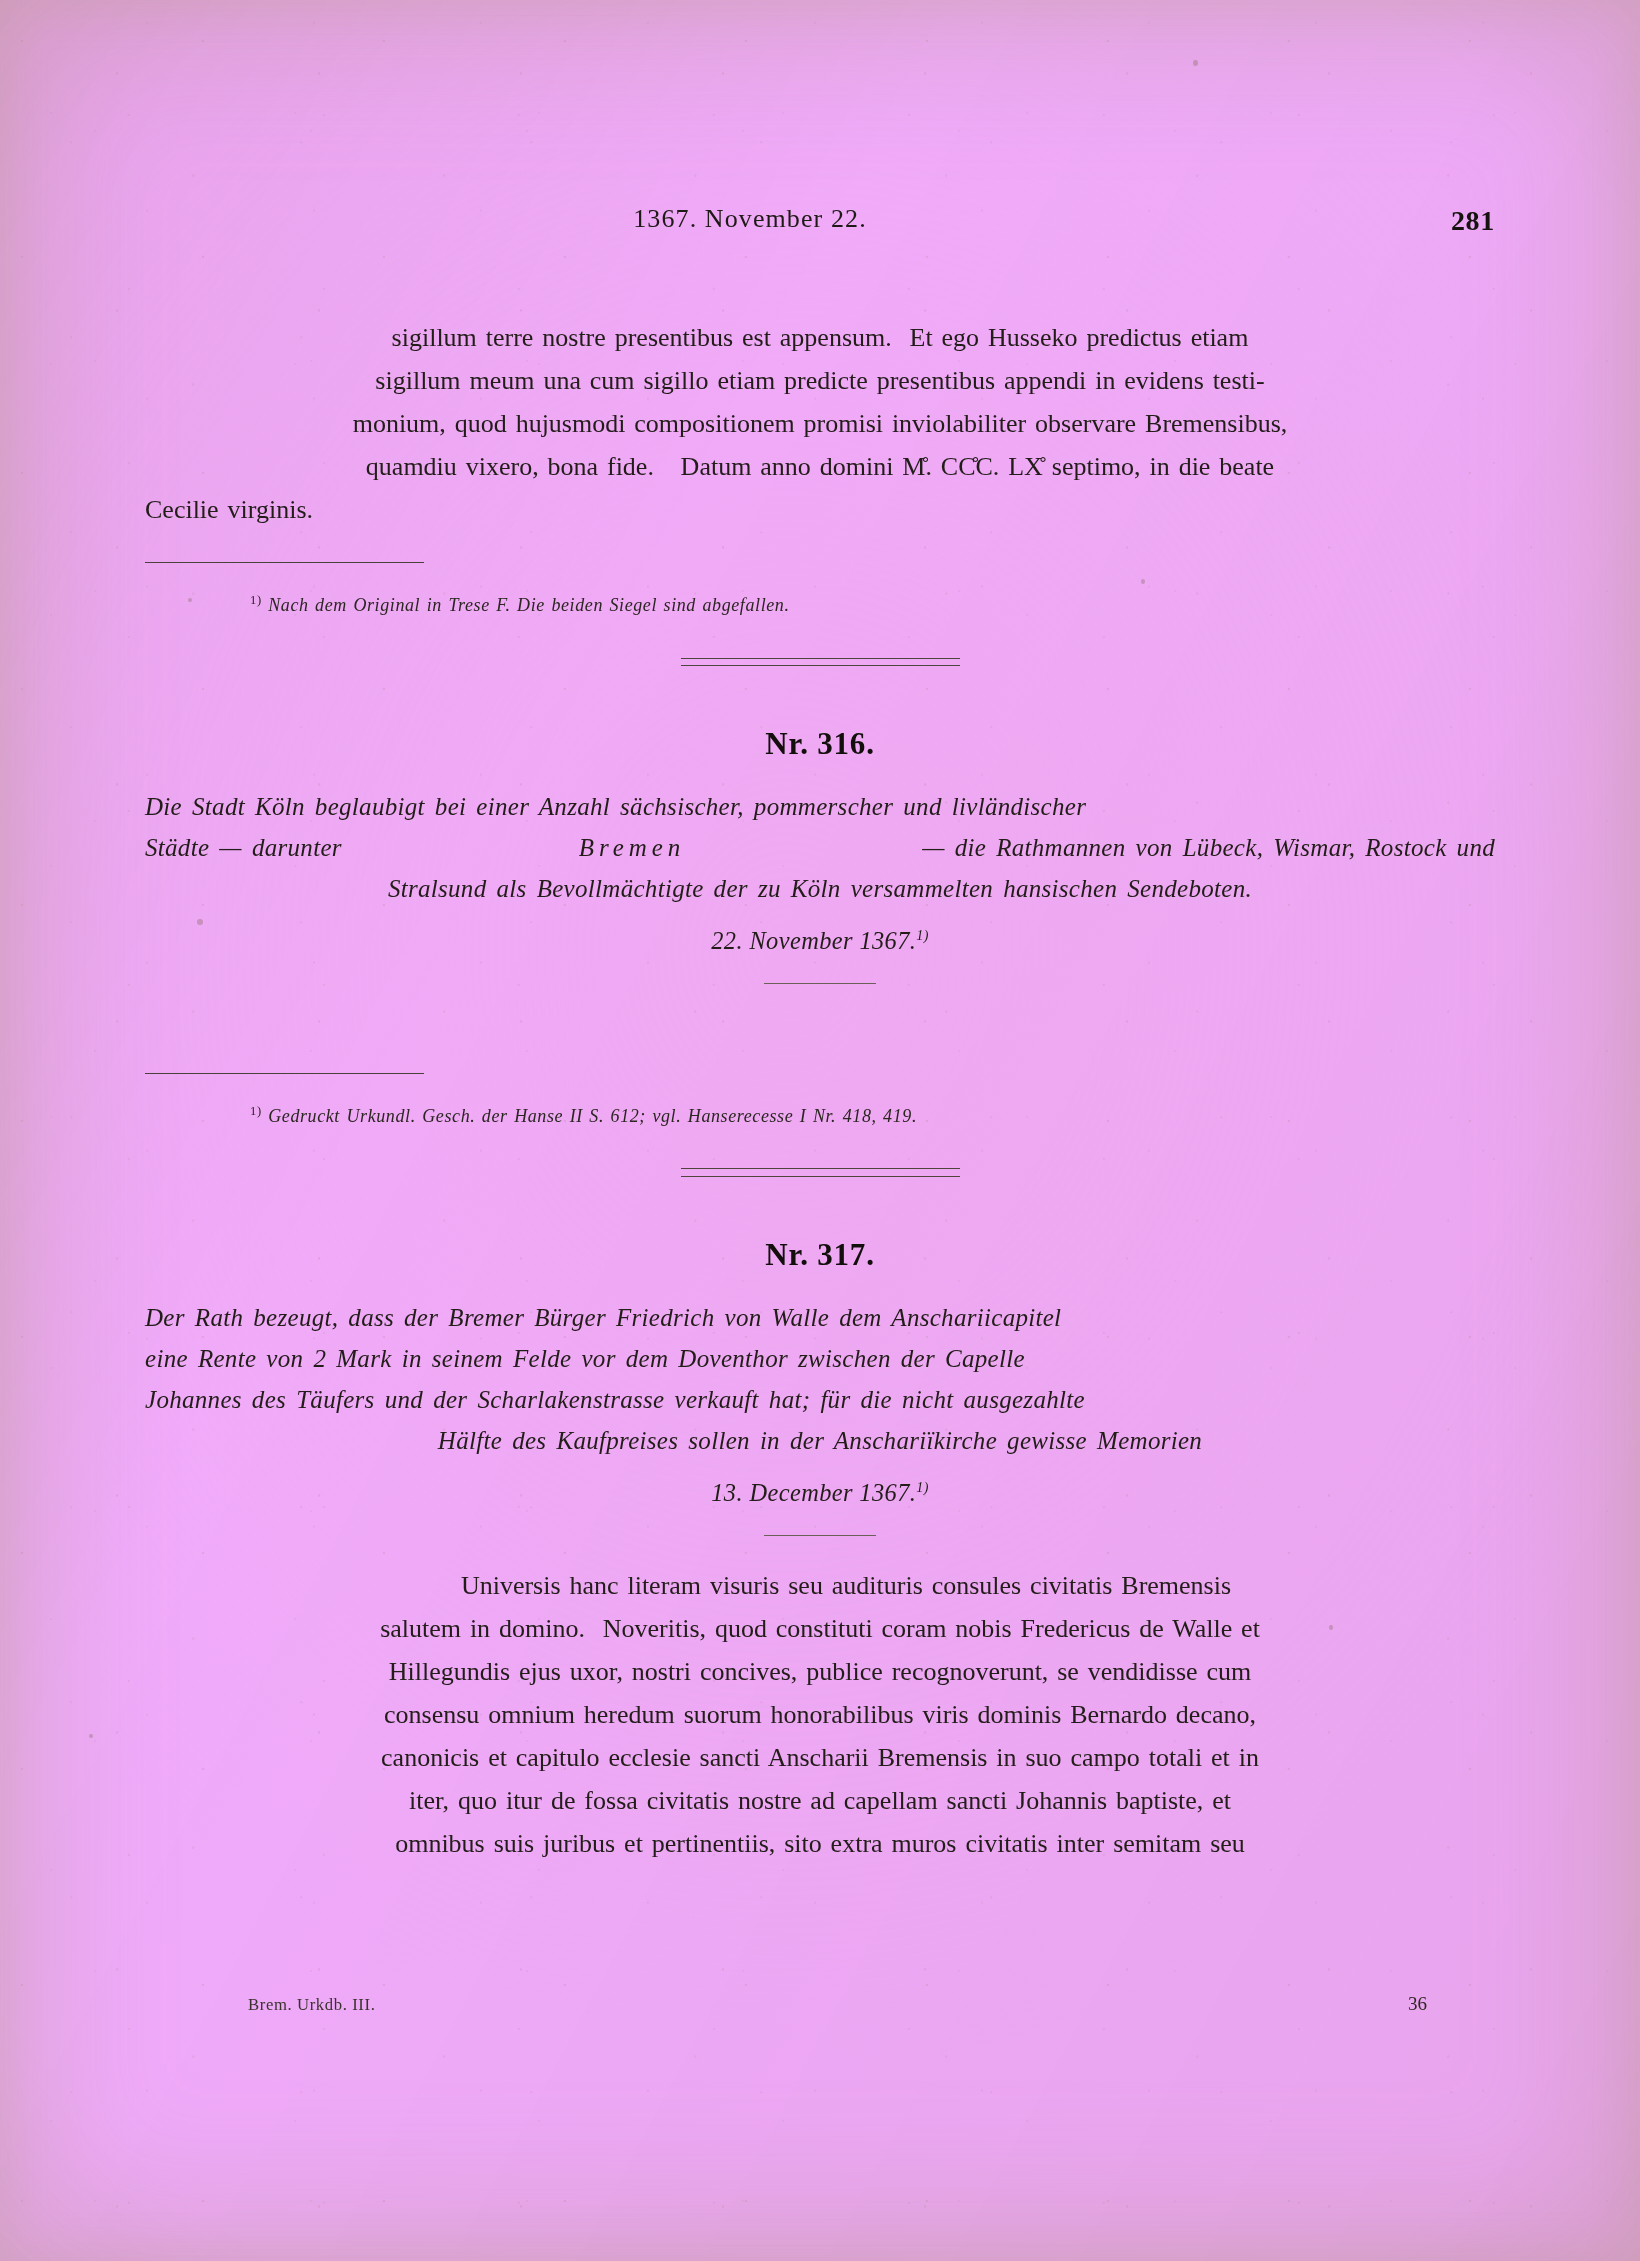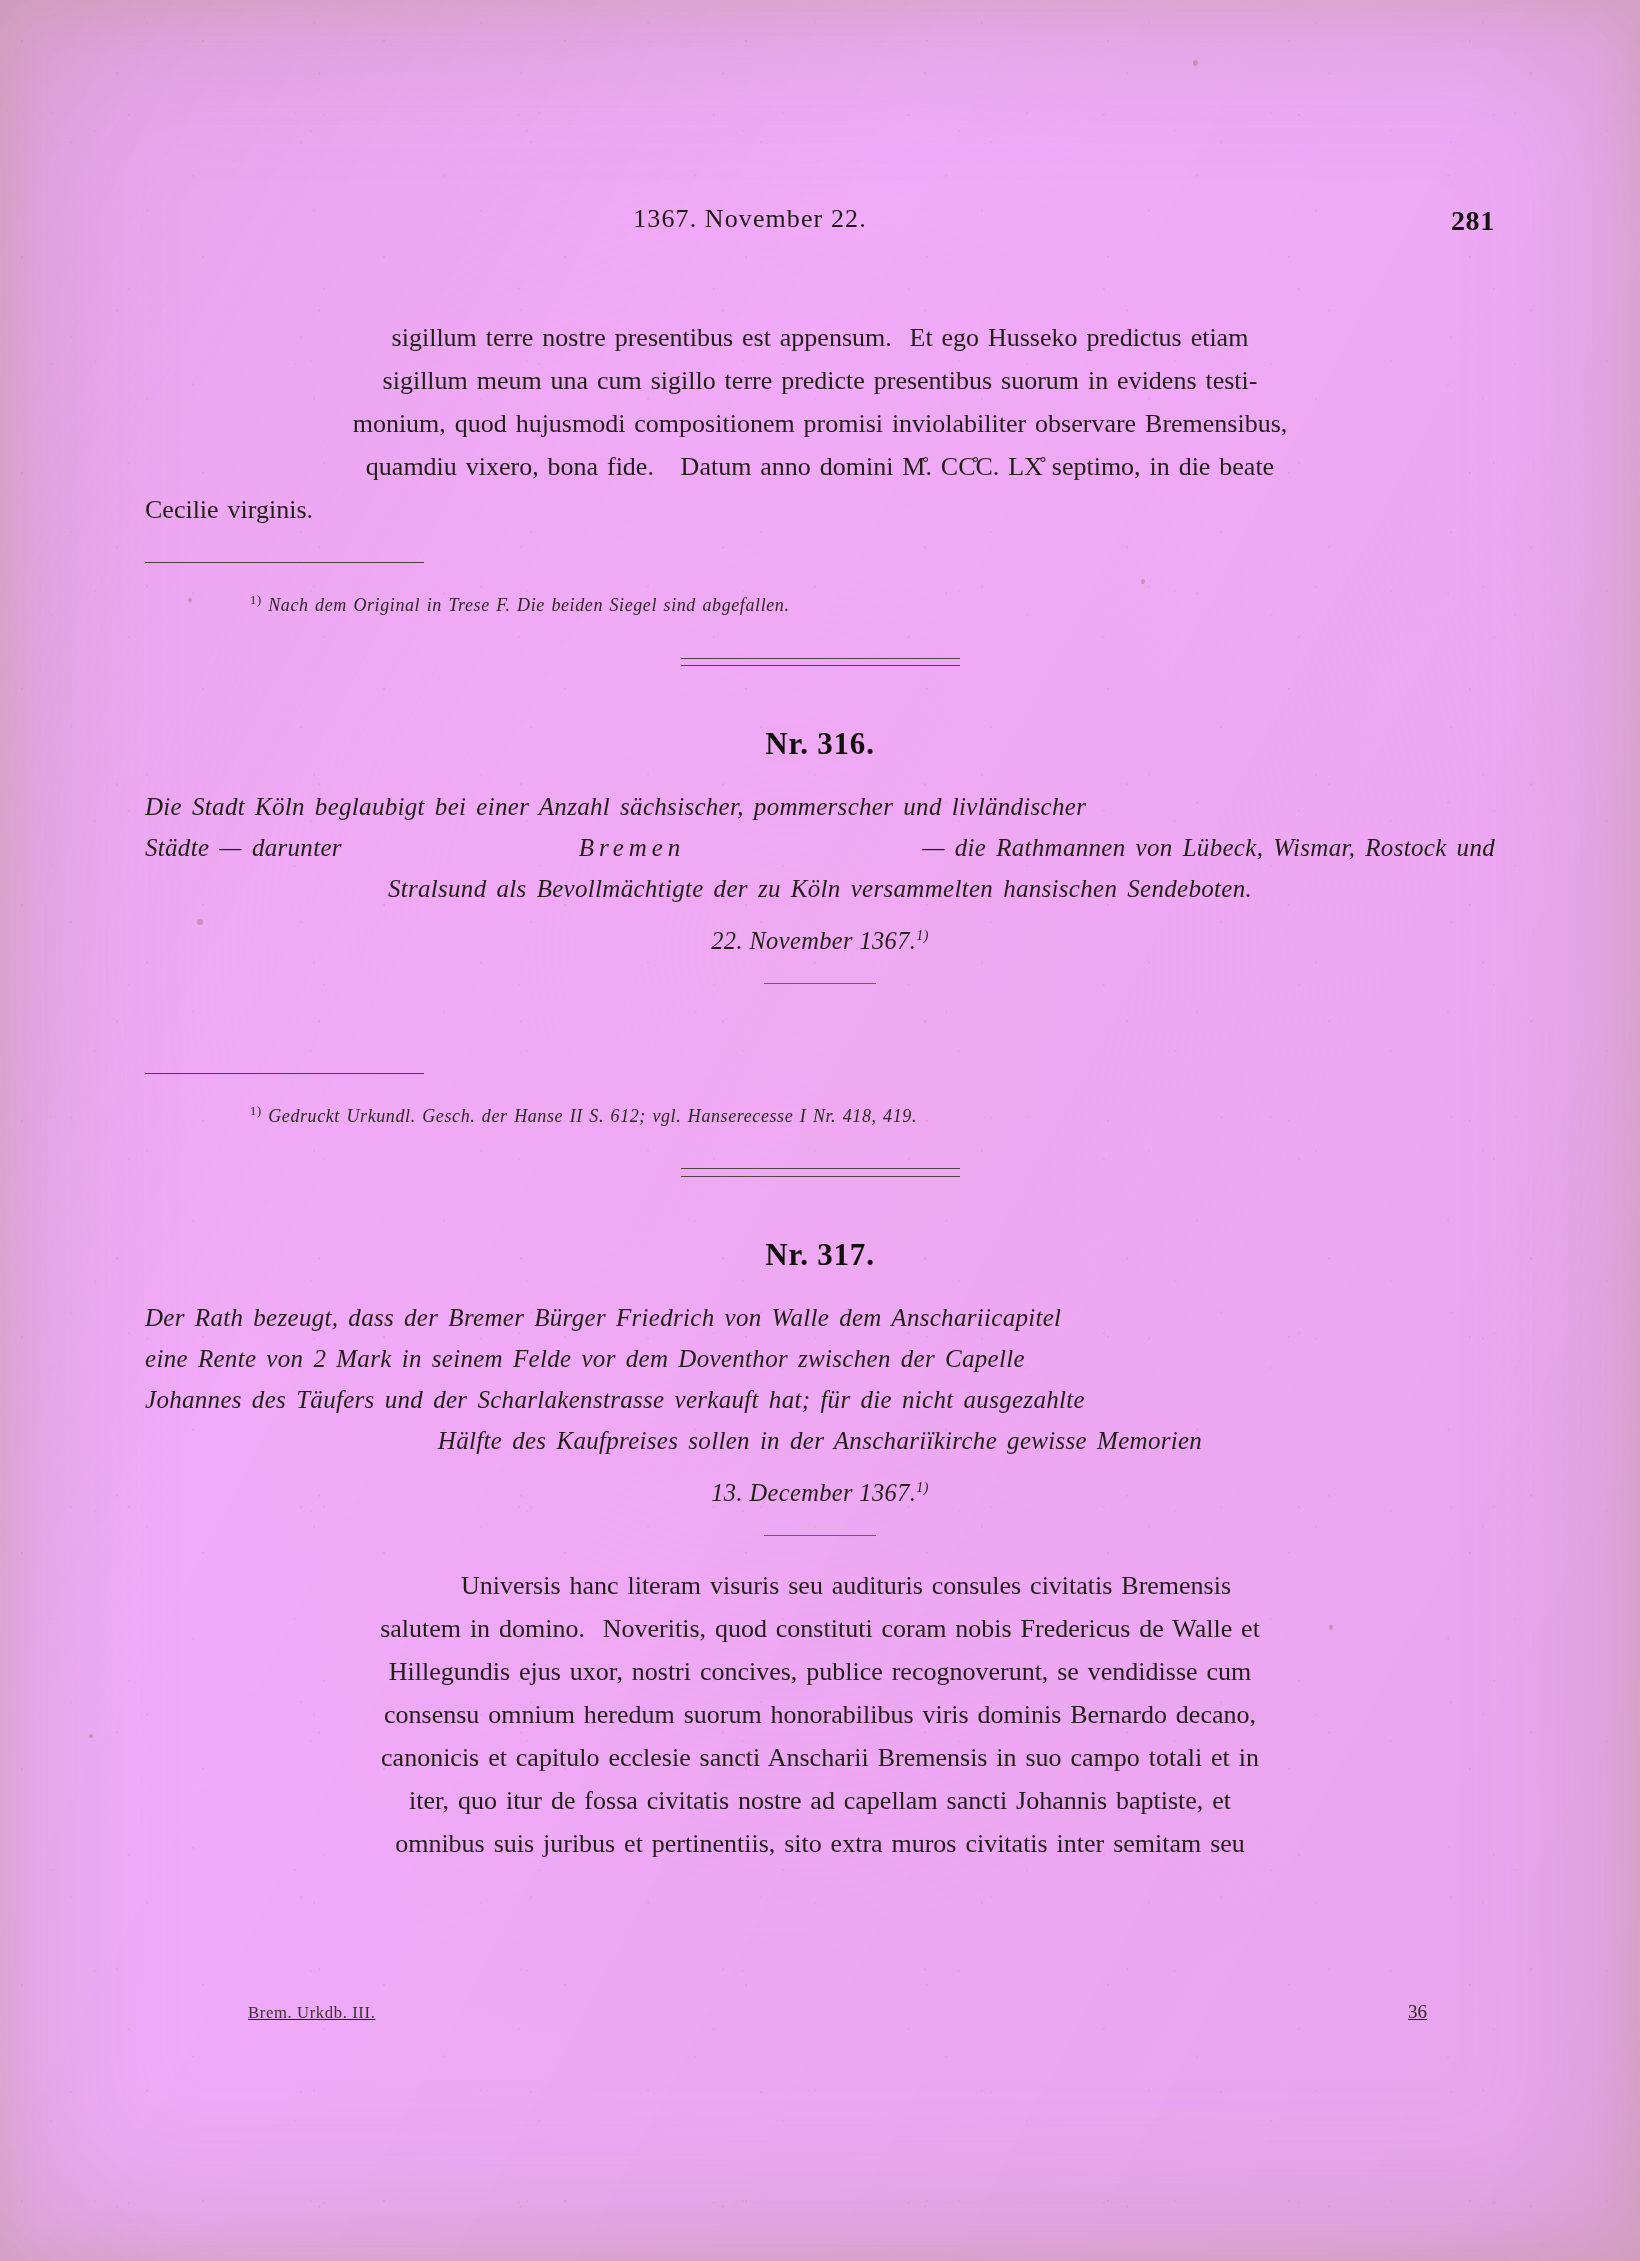--- a/index.html
+++ b/index.html
@@ -178,26 +178,25 @@
     height: 0;
     border-top: 1.4px solid #6a6055;
     margin: 28px auto 0 auto;
   }
 
   
   .page-foot {
     position: absolute;
     left: 145px;
     right: 145px;
-    bottom: 238px;
+    bottom: 246px;
     display: flex;
     justify-content: space-between;
     align-items: baseline;
     z-index: 3;
-    text-decoration: underline;
   }
   .foot-sig {
     font-size: 16.7px;
     letter-spacing: 0.6px;
     color: #3a332c;
     margin-left: 103px;
   }
   .foot-num {
     font-size: 19px;
     color: #2e2822;
@@ -233,21 +232,21 @@
     <div class="running-head">
       <div class="run-title">1367.  November 22.</div>
       <div class="run-folio">281</div>
     </div>
 
     <div class="prose">
       <span class="ln stretch">
         <span>sigillum terre nostre presentibus est appensum.  Et ego Husseko predictus etiam</span>
       </span>
       <span class="ln stretch">
-        <span>sigillum meum una cum sigillo terre predicte presentibus suorum in evidens testi-</span>
+        <span>sigillum meum una cum sigillo etiam predicte presentibus appendi in evidens testi-</span>
       </span>
       <span class="ln stretch">
         <span>monium, quod hujusmodi compositionem promisi inviolabiliter observare Bremensibus,</span>
       </span>
       <span class="ln stretch">
         <span>quamdiu vixero, bona fide.   Datum anno domini M̊. CC̊C. LX̊ septimo, in die beate</span>
       </span>
       <span class="ln">Cecilie virginis.</span>
     </div>
 

